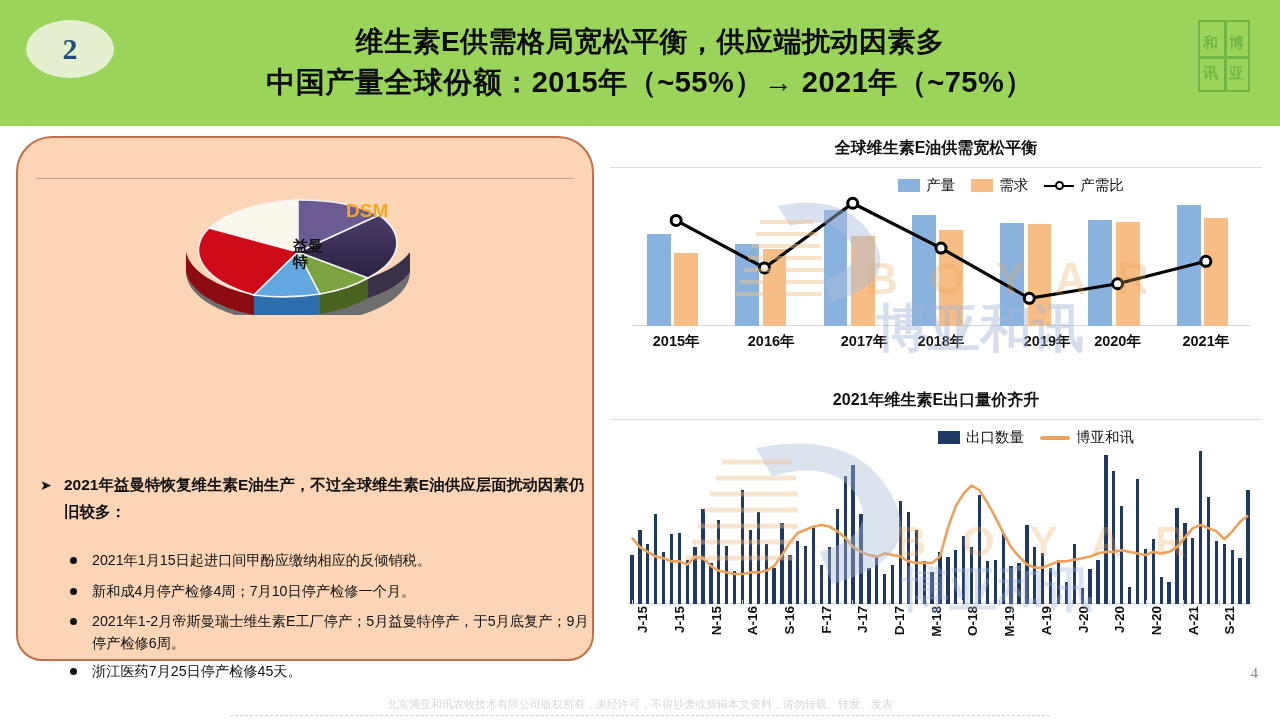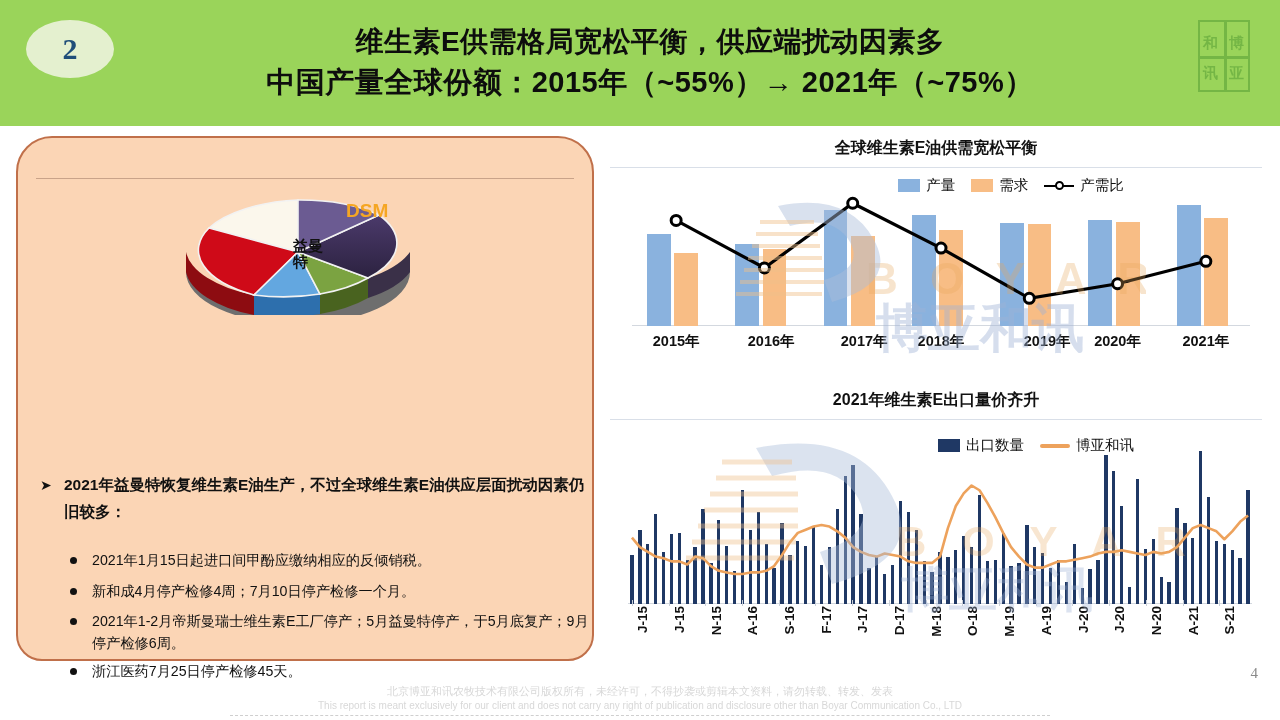--- a/index.html
+++ b/index.html
@@ -286,21 +286,21 @@
             <path d="M10,118 h86"></path>
         </g>
       </svg>
     </div>
   </div>
 
   <div class="chart-panel" id="panel-bottom">
     <div class="chart-title">2021年维生素E出口量价齐升</div>
     <div class="chart-rule"></div>
 
-    <div class="legend" style="margin-top:16px; padding-left:200px;">
+    <div class="legend" style="margin-top:8px; padding-left:200px;">
       <span class="item">
         <i class="swatch" style="background:#1f3864"></i>
         <span>出口数量</span>
       </span>
       <span class="item">
         <i class="lineswatch2"></i>
         <span>博亚和讯</span>
       </span>
     </div>
 
@@ -441,18 +441,17 @@
             <path d="M40,130 h108"></path>
         </g>
         <text x="250" y="128" font-family="Liberation Sans, sans-serif" font-size="42" font-weight="bold" fill="#e8a85c" opacity=".28" letter-spacing="12">B O Y A R</text>
         <text x="255" y="178" font-family="DejaVu Sans, sans-serif" font-size="48" font-weight="bold" fill="#9fb3d6" opacity=".36">博亚和讯</text>
       </svg>
     </div>
   </div>
 
   <div class="footer">
     <div class="cn">北京博亚和讯农牧技术有限公司版权所有，未经许可，不得抄袭或剪辑本文资料，请勿转载、转发、发表</div>
-    <div class="en">This report is meant exclusively for our client and does not carry any right of publication and disclosure other than Boyar Communication Co., LTD</div>
   </div>
   <div class="footer-dash"></div>
   <div class="page-num">4</div>
 
 </div>
 
 </body></html>

